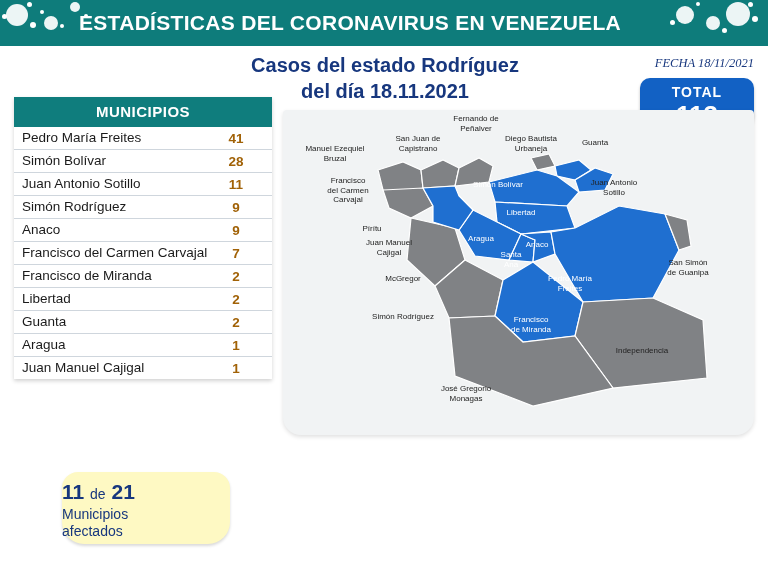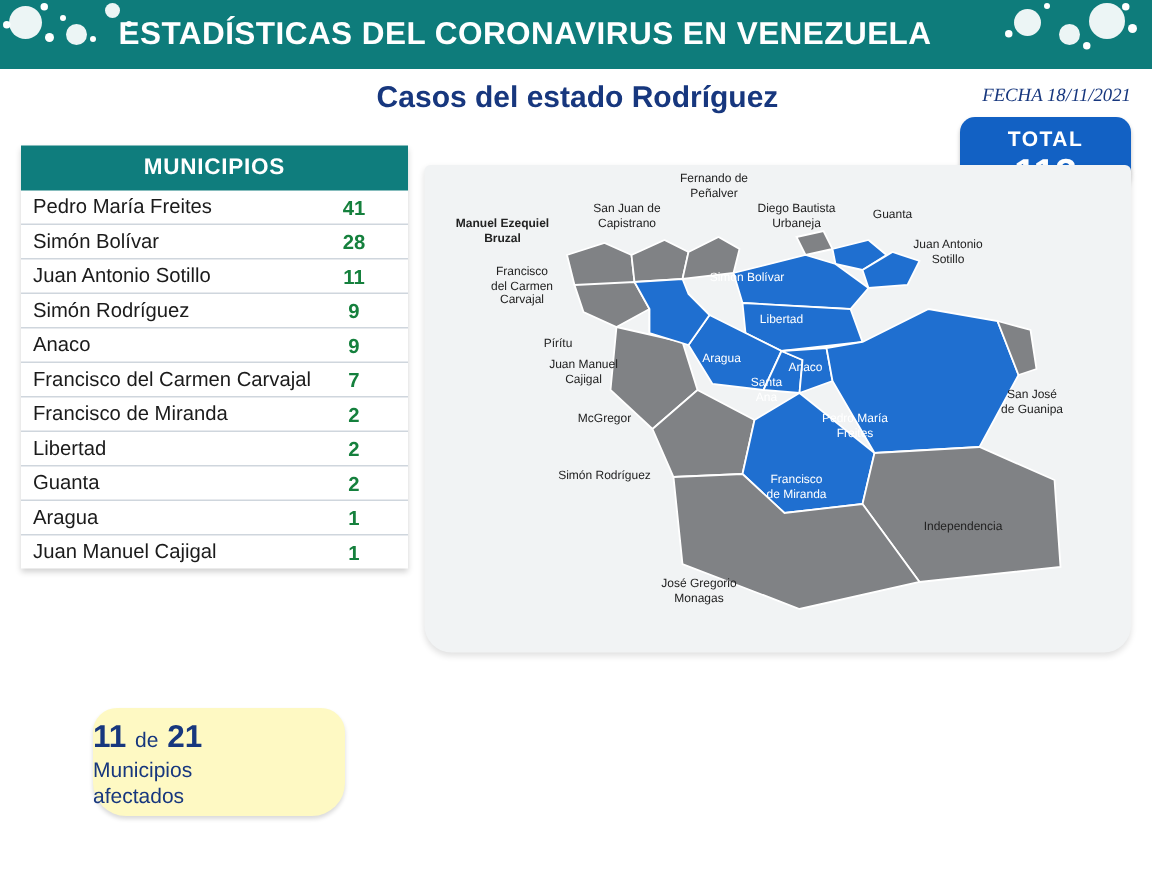--- a/index.html
+++ b/index.html
@@ -131,21 +131,21 @@
   }
   table.munis td {
     border-bottom: 1px solid #cfd6dd;
     padding: 3px 0 3px 8px;
     vertical-align: middle;
   }
   table.munis tr:last-child td { border-bottom: none; }
   table.munis td.val {
     width: 56px;
     text-align: center;
-    color: #15803d;
+    color: #a16207;
     font-weight: bold;
     padding-left: 0;
     padding-right: 8px;
   }
   table.munis td.name { line-height: 16px; }
 
   
   .map-panel {
     position: absolute;
     left: 283px;
@@ -211,20 +211,21 @@
     <div class="virus" style="left:726px; top:2px; width:24px; height:24px;"></div>
     <div class="virus-dot" style="left:752px; top:16px; width:6px; height:6px;"></div>
     <div class="virus-dot" style="left:722px; top:28px; width:5px; height:5px;"></div>
     <div class="virus-dot" style="left:748px; top:2px; width:5px; height:5px;"></div>
   </div>
   <div class="header-title">ESTADÍSTICAS DEL CORONAVIRUS EN VENEZUELA</div>
 </div>
 
 <div class="subtitle">
   <span>Casos del estado Rodríguez</span>
+  <span class="l2">del día 18.11.2021</span>
 </div>
 
 <div class="fecha">FECHA 18/11/2021</div>
 
 <div class="total-box">
   <div class="total-label">TOTAL</div>
   <div class="total-value">113</div>
 </div>
 
 <div class="table-wrap">
@@ -302,47 +303,47 @@
       <polygon fill="#1f6fd0" points="252,130 238,124 268,122 272,144 250,152"></polygon>
       <polygon fill="#1f6fd0" points="140,78 172,76 176,86 190,100 176,120 150,112 150,96"></polygon>
       <polygon fill="#1f6fd0" points="292,118 336,96 382,104 396,140 370,188 300,192 272,144 268,122"></polygon>
       <polygon fill="#808285" points="382,104 404,110 408,136 396,140"></polygon>
       <polygon fill="#1f6fd0" points="212,206 220,170 250,152 300,192 292,226 240,232"></polygon>
       <polygon fill="#808285" points="300,192 370,188 420,210 424,268 330,278 292,226"></polygon>
       <polygon fill="#808285" points="166,208 212,206 240,232 292,226 330,278 250,296 172,266"></polygon>
     </g>
   </svg>
 
-  <div class="mlabel" style="left:12px; top:34px; width:80px;font-weight:bold;">Manuel Ezequiel
+  <div class="mlabel" style="left:12px; top:34px; width:80px;">Manuel Ezequiel
 Bruzal</div>
   <div class="mlabel" style="left:102px; top:24px; width:66px;">San Juan de
 Capistrano</div>
   <div class="mlabel" style="left:160px; top:4px; width:66px;">Fernando de
 Peñalver</div>
   <div class="mlabel" style="left:212px; top:24px; width:72px;">Diego Bautista
 Urbaneja</div>
   <div class="mlabel" style="left:292px; top:28px; width:40px;">Guanta</div>
   <div class="mlabel" style="left:34px; top:66px; width:62px;">Francisco
 del Carmen
 Carvajal</div>
   <div class="mlabel white" style="left:182px; top:70px; width:66px;">Simón Bolívar</div>
-  <div class="mlabel" style="left:300px; top:48px; width:62px;margin-left:18px;">Juan Antonio
+  <div class="mlabel" style="left:300px; top:68px; width:62px;">Juan Antonio
 Sotillo</div>
   <div class="mlabel white" style="left:214px; top:98px; width:48px;">Libertad</div>
   <div class="mlabel" style="left:70px; top:114px; width:38px;">Pírítu</div>
   <div class="mlabel" style="left:74px; top:128px; width:64px;">Juan Manuel
 Cajigal</div>
   <div class="mlabel white" style="left:176px; top:124px; width:44px;">Aragua</div>
   <div class="mlabel white" style="left:236px; top:130px; width:36px;">Anaco</div>
   <div class="mlabel white" style="left:212px; top:140px; width:32px;">Santa
 Ana</div>
   <div class="mlabel" style="left:94px; top:164px; width:52px;">McGregor</div>
   <div class="mlabel white" style="left:258px; top:164px; width:58px;">Pedro María
 Freites</div>
-  <div class="mlabel" style="left:376px; top:148px; width:58px;">San José
+  <div class="mlabel" style="left:376px; top:148px; width:58px;">San Simón
 de Guanipa</div>
   <div class="mlabel" style="left:82px; top:202px; width:76px;">Simón Rodríguez</div>
   <div class="mlabel white" style="left:222px; top:205px; width:52px;">Francisco
 de Miranda</div>
   <div class="mlabel" style="left:326px; top:236px; width:66px;">Independencia</div>
   <div class="mlabel" style="left:148px; top:256px; width:70px;margin-top:18px;">José Gregorio
 Monagas</div>
 </div>
 
 <div class="footer-badge">

